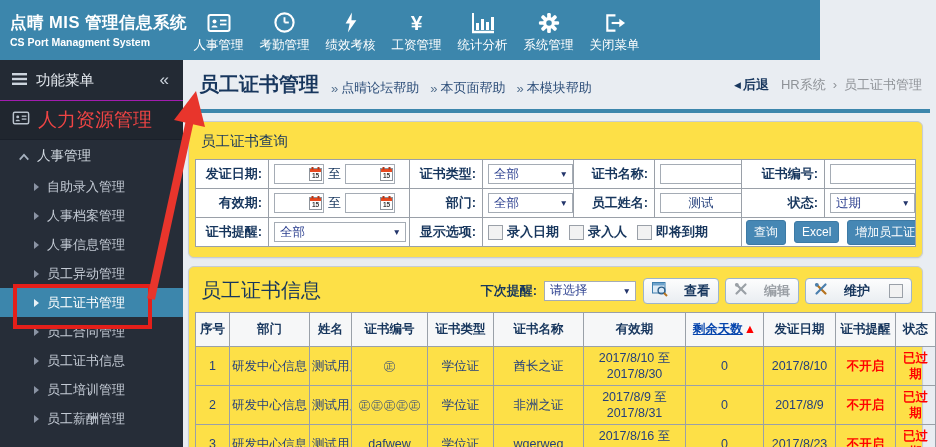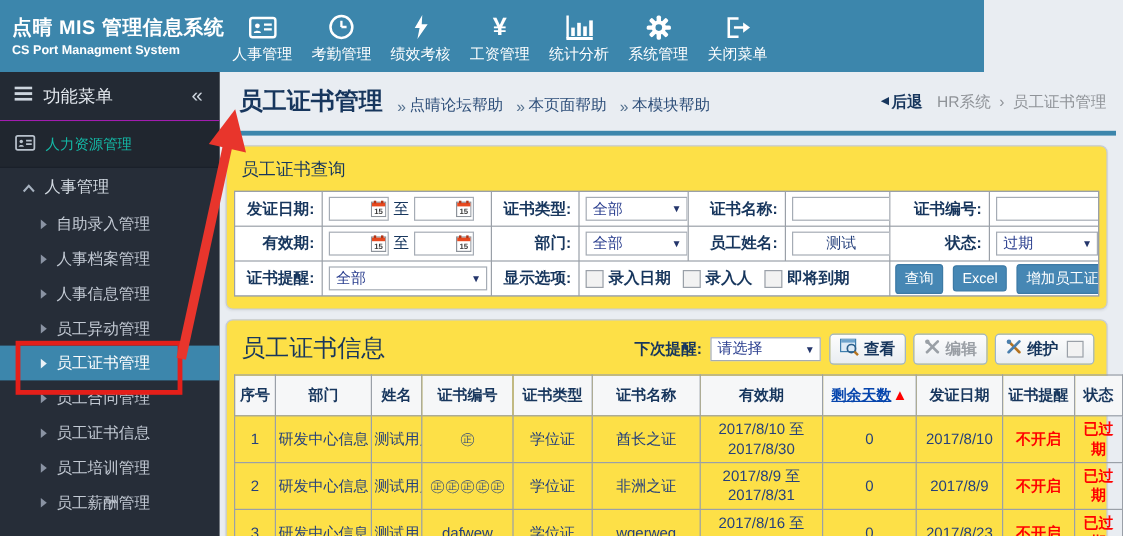--- a/index.html
+++ b/index.html
@@ -13,21 +13,21 @@
   #topnav{display:flex;gap:5px}
   .nav-item{width:61px;display:flex;flex-direction:column;align-items:center;justify-content:center;color:#fff;cursor:pointer;padding-top:2px}
   .nav-ico{height:26px;display:flex;align-items:flex-end;justify-content:center}
   .nav-label{font-size:12.5px;margin-top:3px;white-space:nowrap}
   .yen-glyph{font-size:21px;font-weight:bold;line-height:22px}
   
   .sidebar{position:absolute;left:0;top:60px;width:183px;height:387px;background:#262d38;color:#c3cad4;overflow:hidden}
   .s-head{height:40px;display:flex;align-items:center;padding:0 12px;background:#232a34;border-bottom:1px solid #a21caf;color:#e4e9ef;font-size:14.5px}
   .s-head .txt{margin-left:9px;flex:1}
   .s-head .coll{font-size:17px;color:#cdd5de;cursor:pointer;padding-right:2px}
-  .s-root{height:38px;display:flex;align-items:center;padding:0 12px;background:#20262f;border-bottom:1px solid #1a202a;font-size:12px;color:#14b8a6;cursor:pointer}
+  .s-root{height:38px;display:flex;align-items:center;padding:0 12px;background:#20262f;border-bottom:1px solid #1a202a;font-size:19px;color:#ef4444;cursor:pointer}
   .s-root .txt{margin-left:8px}
   .s-group{height:32px;display:flex;align-items:center;padding:0 12px 0 18px;font-size:13.5px;color:#d3dae2;cursor:pointer}
   .s-group .txt{margin-left:7px}
   .s-leaf{height:29px;display:flex;align-items:center;padding-left:34px;font-size:13px;cursor:pointer;white-space:nowrap}
   .s-leaf .tri{width:0;height:0;border-left:5px solid #8a93a3;border-top:4px solid transparent;border-bottom:4px solid transparent;margin-right:8px;flex:none}
   .s-leaf.active{background:#3c86ac;color:#fff}
   .s-leaf.active .tri{border-left-color:#eaf2f7}
   
   .main{position:absolute;left:183px;top:60px;right:0;bottom:0;overflow:hidden}
   .title-row{height:49px;display:flex;align-items:center;padding:0 14px 0 16px}
@@ -58,21 +58,21 @@
   .cb{width:13px;height:13px;background:#f2f2f2;border:1px solid #9aa0a8;margin-right:4px;flex:none}
   #query-btns{display:flex;gap:8px;padding-left:4px}
   .qbtn{background:#4687b4;color:#fff;border:1px solid #3d7aa5;border-radius:3px;font-size:12px;padding:3px 7px;cursor:pointer;white-space:nowrap;font-family:inherit}
   
   .tp-head{display:flex;align-items:center;margin:2px 4px 8px 6px}
   .tp-title{font-size:20px;color:#17365d}
   .tp-right{margin-left:auto;display:flex;align-items:center;gap:7px}
   .nr-label{font-size:13px;font-weight:bold;color:#17365d;white-space:nowrap}
   .nr-sel{width:92px}
   #tbl-actions{display:flex;gap:6px}
-  .abtn{display:flex;align-items:center;gap:4px;background:linear-gradient(#fdfdfd,#e9edf1);border:1px solid #9db4cc;border-radius:4px;padding:3px 8px;font-size:13px;font-weight:bold;color:#17365d;cursor:pointer;font-family:inherit}
+  .abtn{display:flex;align-items:center;gap:16px;background:linear-gradient(#fdfdfd,#e9edf1);border:1px solid #9db4cc;border-radius:4px;padding:3px 8px;font-size:13px;font-weight:bold;color:#17365d;cursor:pointer;font-family:inherit}
   .abtn.disabled{color:#9a9fa5}
   .acb{width:12px;height:12px;background:#f2f2f2;border:1px solid #9aa0a8;margin-left:3px}
   table.dt{width:100%;border-collapse:collapse;table-layout:fixed}
   .dt th,.dt td{border:1px solid #9aa0a8;text-align:center;overflow:hidden}
   .dt th{font-size:12.5px;font-weight:bold;color:#17365d;padding:8px 2px;background:#f6f7f8;white-space:nowrap}
   .dt td{font-size:12.5px;color:#25407c;padding:3px 2px;line-height:16px;height:31px}
   .dt td.clip{white-space:nowrap}
   .dt td.red{color:#ff0000;font-weight:bold}
   .th-link{color:#0645ad;text-decoration:underline;cursor:pointer}
   .sort{color:#ff0000;margin-left:1px}

